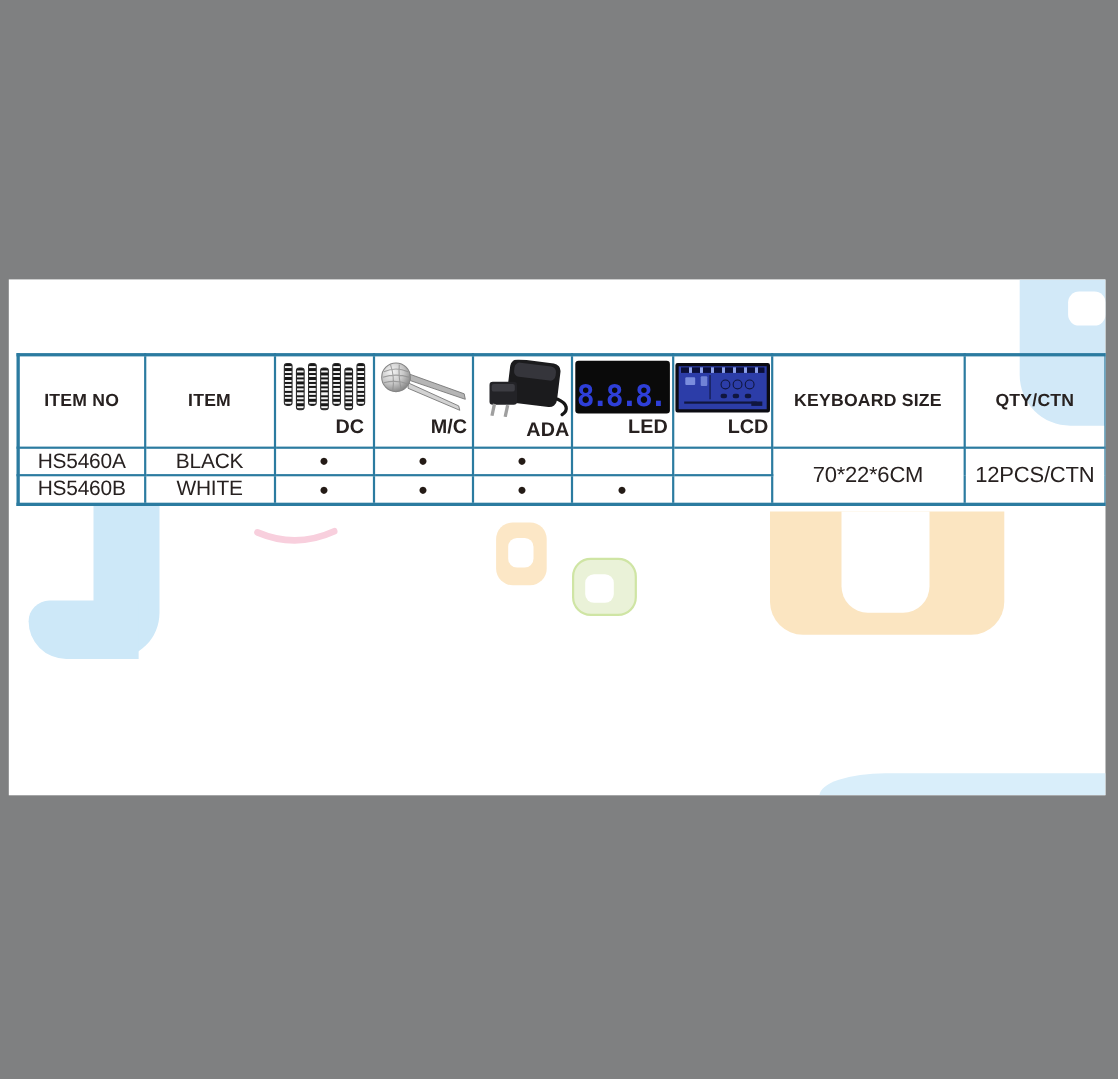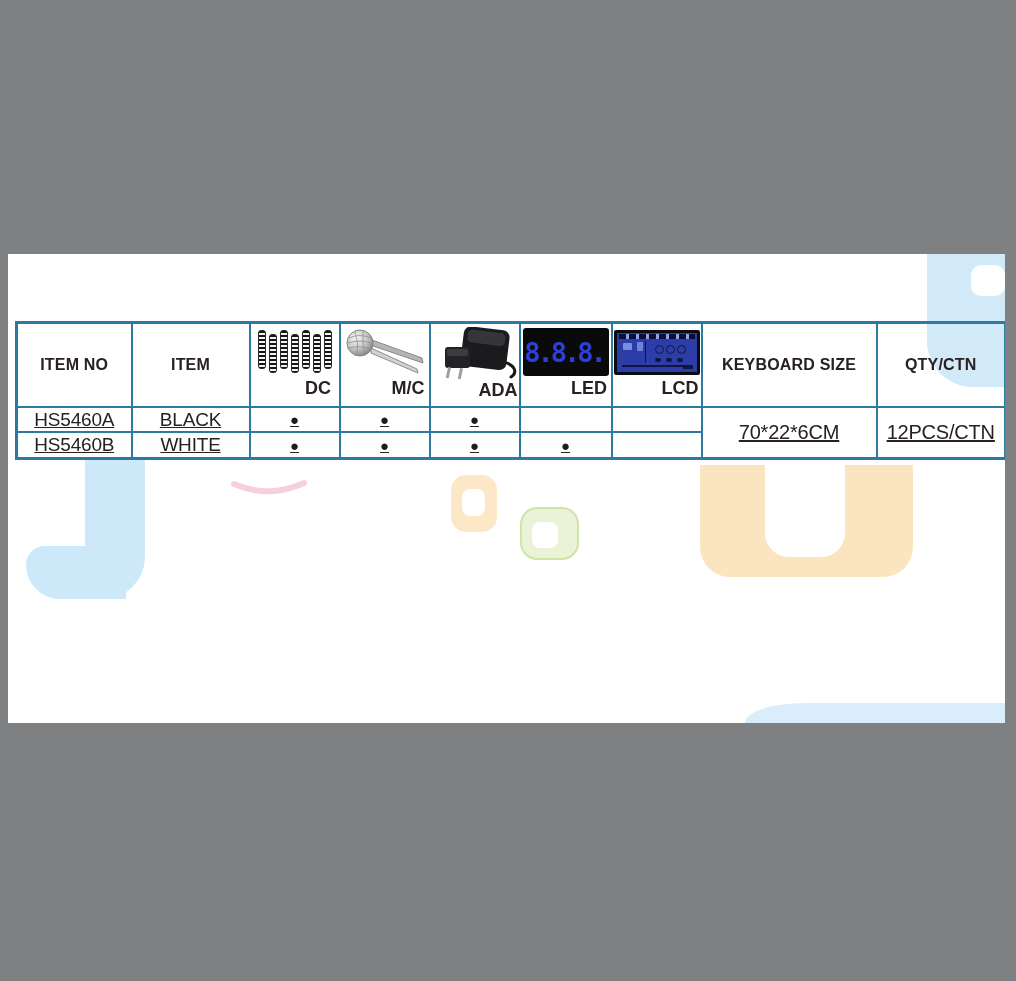--- a/index.html
+++ b/index.html
@@ -28,38 +28,38 @@
   .deco-pink-arc{left:223px;top:224px;width:76px;height:22px;}
   .deco-blue-br{left:737px;top:449px;width:260px;height:20px;background:#d9eefa;border-top-left-radius:60px 20px;}
 
   
   table{border-collapse:collapse;table-layout:fixed;background:transparent;position:absolute;z-index:2;}
   th,td{border:2px solid #2b7ba0;padding:0;text-align:center;vertical-align:middle;background:transparent;overflow:hidden;}
   table.spec{left:7px;top:67px;width:989px;height:139px;border:3px solid #2b7ba0;}
   table.pack{left:8px;top:266px;width:978px;height:158px;border:3px solid #2b7ba0;}
 
   tr.spec-hdr{height:77px;}
-  tr.spec-row{height:16px;text-decoration:underline;}
+  tr.spec-row{height:16px;}
   .hdr-label{font-weight:bold;font-size:16px;letter-spacing:0.2px;margin-top:48px;}
   .cell-text{font-size:19px;letter-spacing:-0.2px;}
   .merged-text{font-size:20px;letter-spacing:-0.2px;margin-top:9px;}
   .dot-mark{font-size:15px;line-height:1;color:#241b16;}
 
   .icon-th{vertical-align:top;}
   .icon-stack{display:flex;flex-direction:column;height:77px;align-items:center;justify-content:space-between;padding:3px 0 4px 0;box-sizing:border-box;}
   .icon-zone{flex:1;display:flex;align-items:center;justify-content:center;width:100%;}
   .icon-label{font-weight:bold;font-size:18px;line-height:1;padding-top:2px;padding-left:47px;}
 
   
   .sticks{display:flex;align-items:flex-start;gap:3px;height:44px;}
   .stick{width:8px;height:39px;border-radius:3px;background:repeating-linear-gradient(180deg,#161616 0 2px,#f4f4f4 2px 4px);border:1px solid #2a2a2a;box-sizing:border-box;}
   .stick:nth-child(even){margin-top:4px;}
 
   
-  .led-box{width:86px;height:48px;background:#0a0a0a;border-radius:3px;display:flex;align-items:center;justify-content:center;}
+  .led-box{width:86px;height:48px;background:#0a0a0a;border-radius:3px;display:flex;align-items:flex-end;justify-content:center;}
   .led-digits{font-family:"DejaVu Sans Mono", monospace;font-weight:bold;font-size:27px;color:#2e3fd8;letter-spacing:-3px;padding-right:3px;}
 
   
   .lcd-box{width:86px;height:45px;background:#2c3da8;border:3px solid #0b0b12;border-radius:2px;box-sizing:border-box;position:relative;}
   .lcd-strip{position:absolute;left:2px;top:1px;right:2px;height:5px;background:repeating-linear-gradient(90deg,#0b0f38 0 7px,#8ea1ea 7px 10px);}
   .lcd-ring{position:absolute;width:7px;height:7px;border:1.5px solid #10163f;border-radius:50%;top:12px;}
   .lcd-ring.r1{left:38px;} .lcd-ring.r2{left:49px;} .lcd-ring.r3{left:60px;}
   .lcd-dot{position:absolute;width:6px;height:4px;background:#10163f;border-radius:2px;top:25px;}
   .lcd-dot.d1{left:38px;} .lcd-dot.d2{left:49px;} .lcd-dot.d3{left:60px;}
   .lcd-mark-a{position:absolute;left:6px;top:10px;width:9px;height:7px;background:#8ea1ea;opacity:.8;border-radius:1px;}

